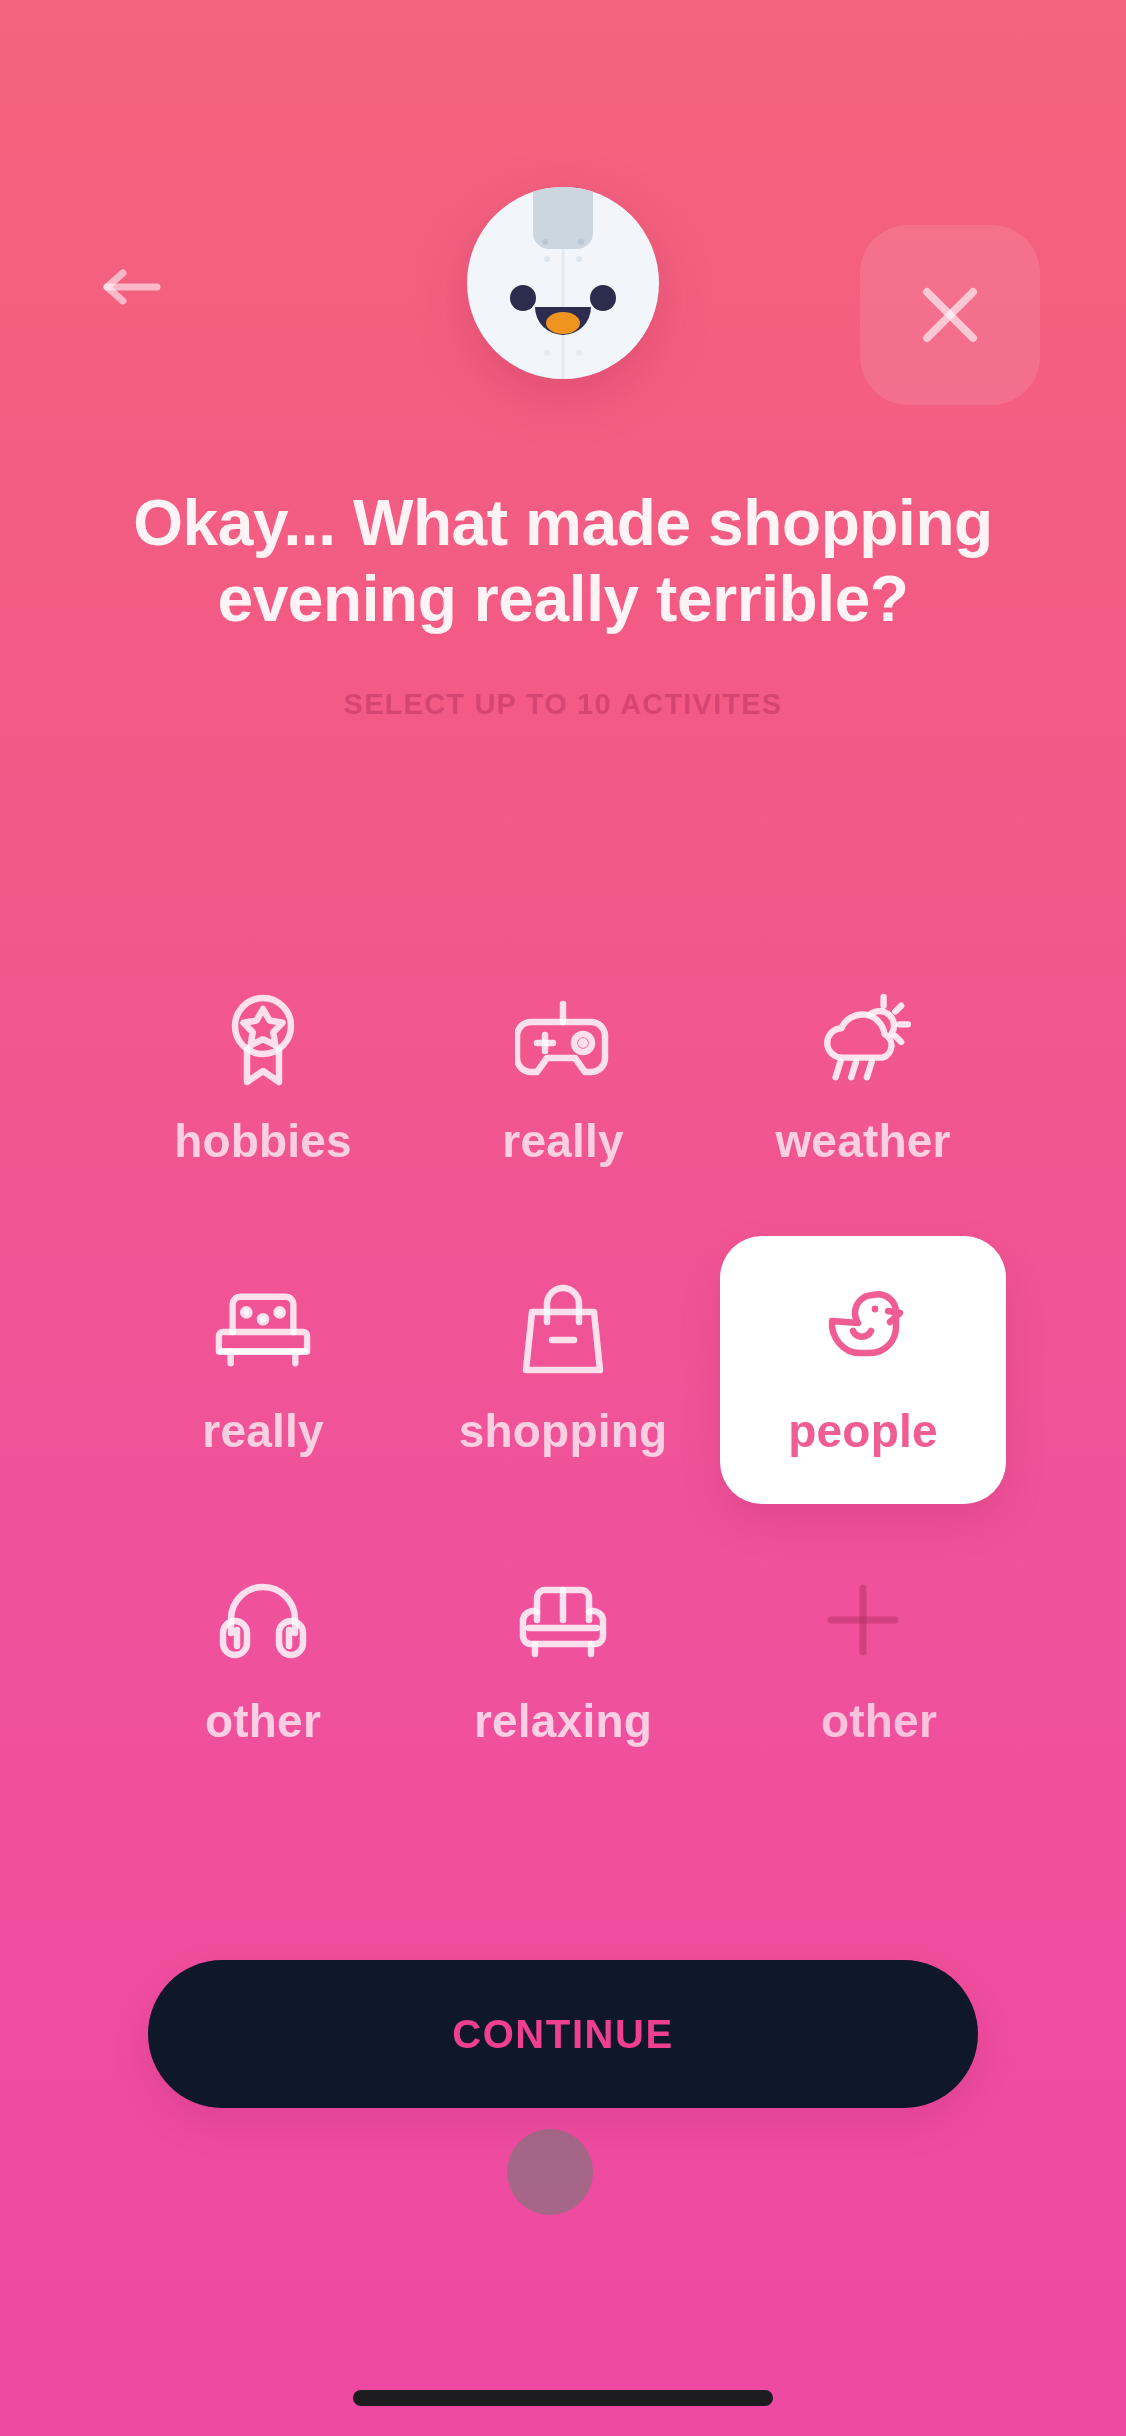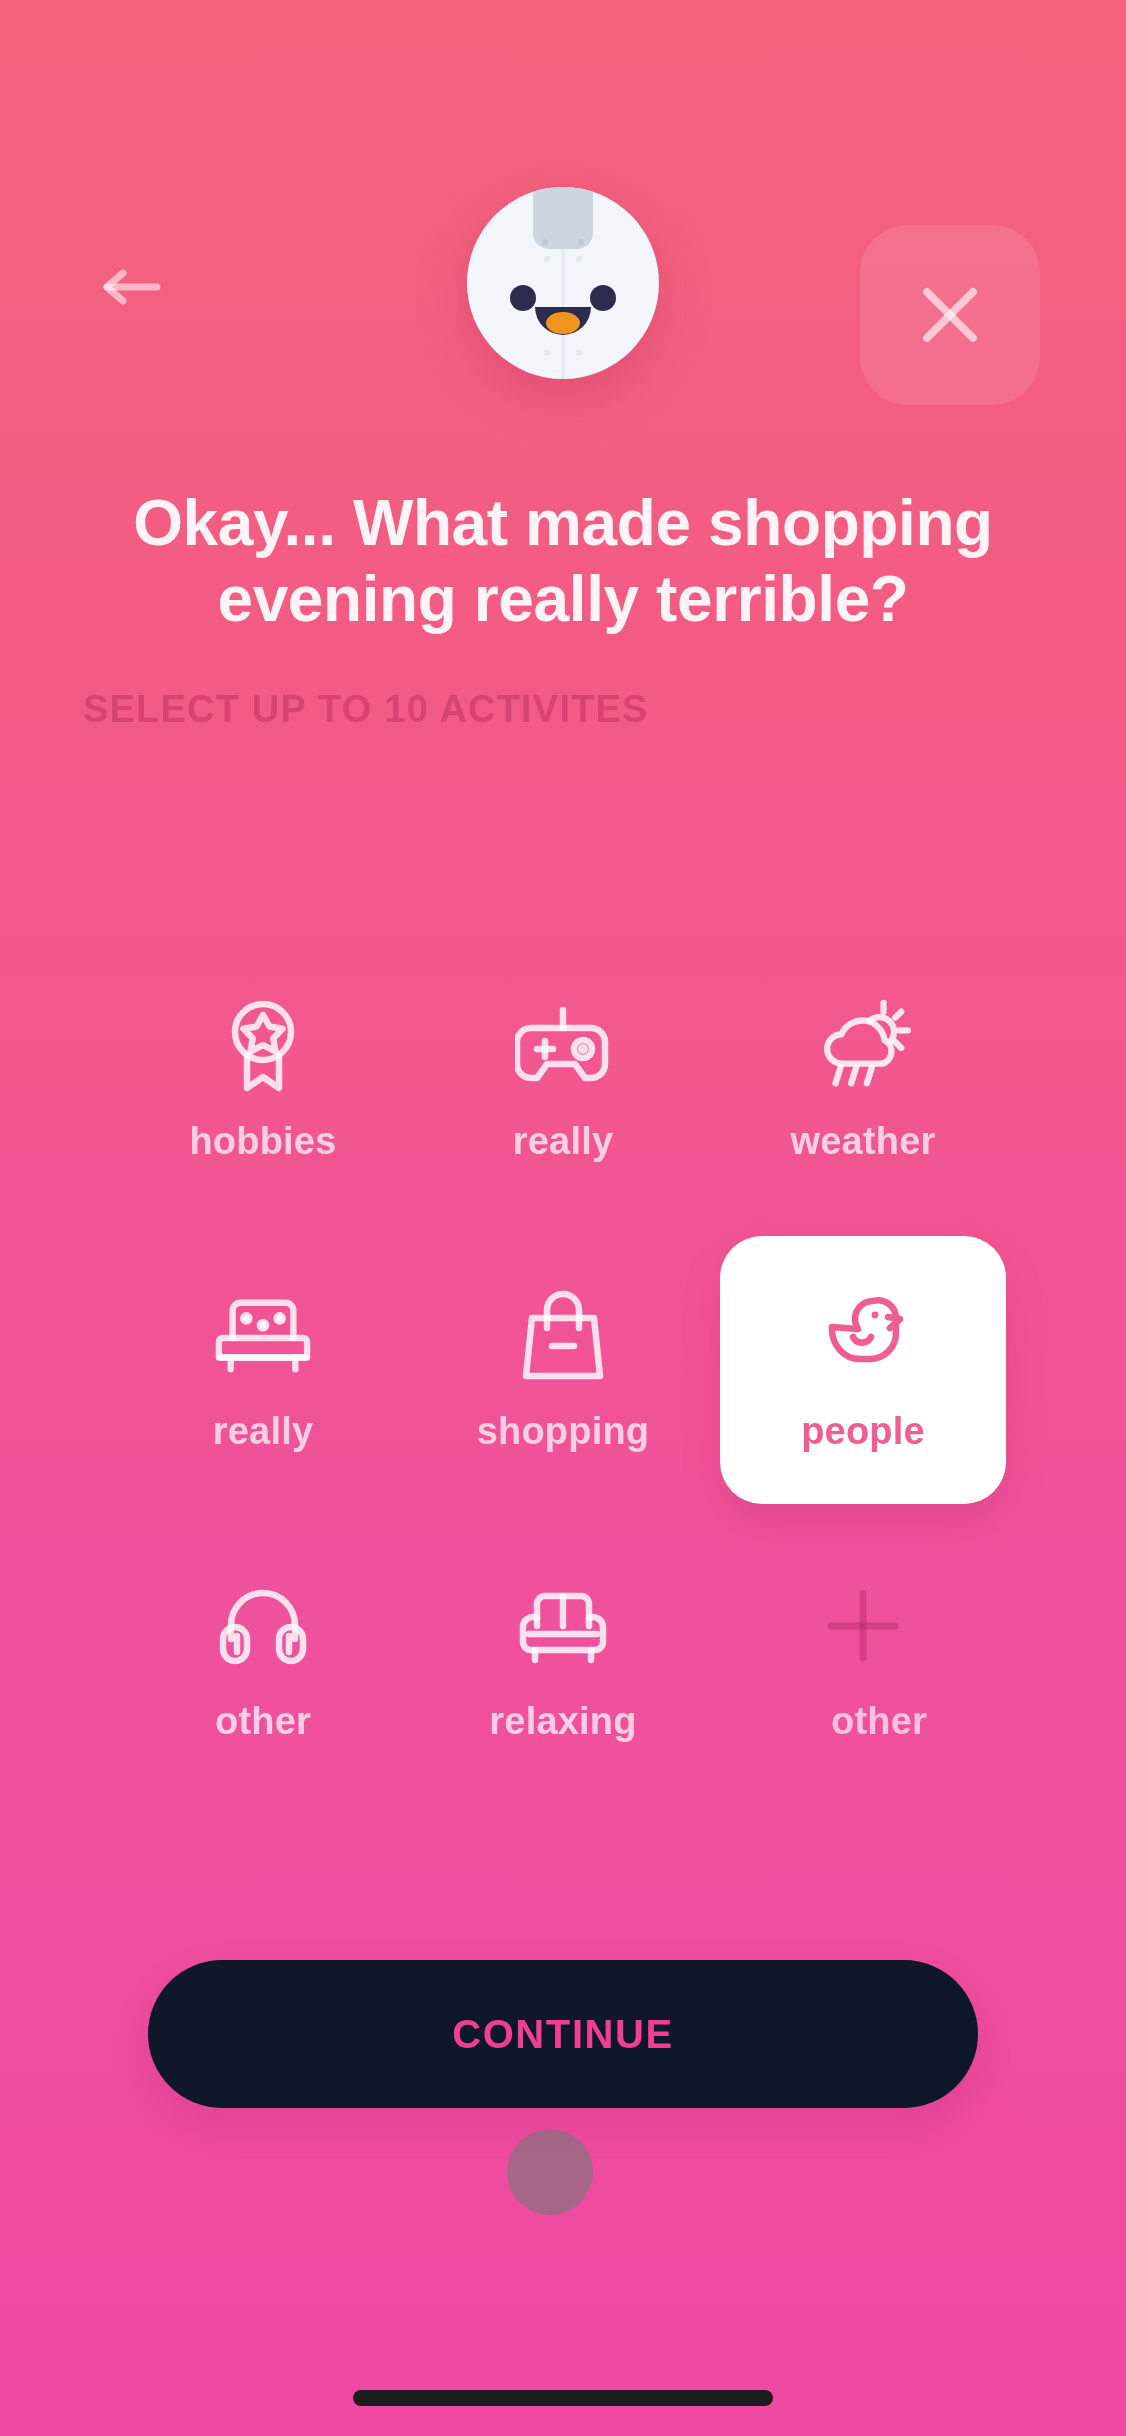--- a/index.html
+++ b/index.html
@@ -46,22 +46,23 @@
     position:absolute; left:50%; transform:translateX(-50%);
     top:485px; width:930px;
     text-align:center;
     color:#fff3f6;
     font-size:64px; line-height:76px;
     font-weight:700; letter-spacing:-0.4px;
   }
   .subtitle{
     position:absolute; left:50%; transform:translateX(-50%);
     top:688px; width:960px;
+    text-align:center;
     color:rgba(173,40,89,0.42);
-    font-size:38px; font-weight:700;
+    font-size:29px; font-weight:700;
     letter-spacing:1.2px;
   }
 
   
   .grid{
     position:absolute; left:50%; transform:translateX(-50%);
     top:935px; width:900px;
     display:grid;
     grid-template-columns:repeat(3,1fr);
     grid-template-rows:repeat(3,290px);
@@ -87,21 +88,21 @@
     position:relative; z-index:2;
     display:flex; flex-direction:column; align-items:center;
   }
   .cell .ico{
     width:96px; height:96px;
     display:flex; align-items:center; justify-content:center;
     margin-bottom:26px;
   }
   .cell .ico svg{ display:block; }
   .cell .lbl{
-    font-size:38px; font-weight:600;
+    font-size:46px; font-weight:600;
     color:rgba(255,255,255,0.72);
     letter-spacing:0.2px;
   }
   .cell.selected .lbl{ color:#ef5d93; }
   .cell.muted .lbl{ color:rgba(255,255,255,0.66);margin-left:32px; }
 
   
   .continue{
     position:absolute; left:50%; transform:translateX(-50%);
     bottom:328px;

